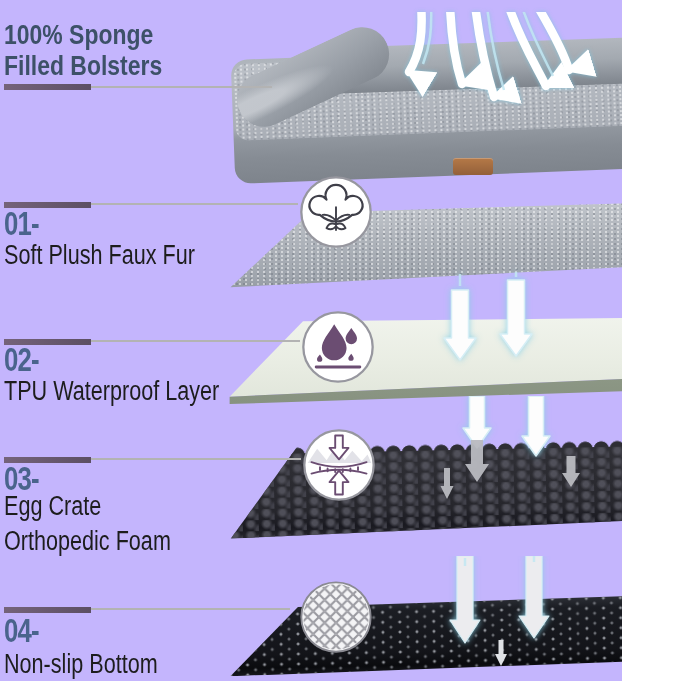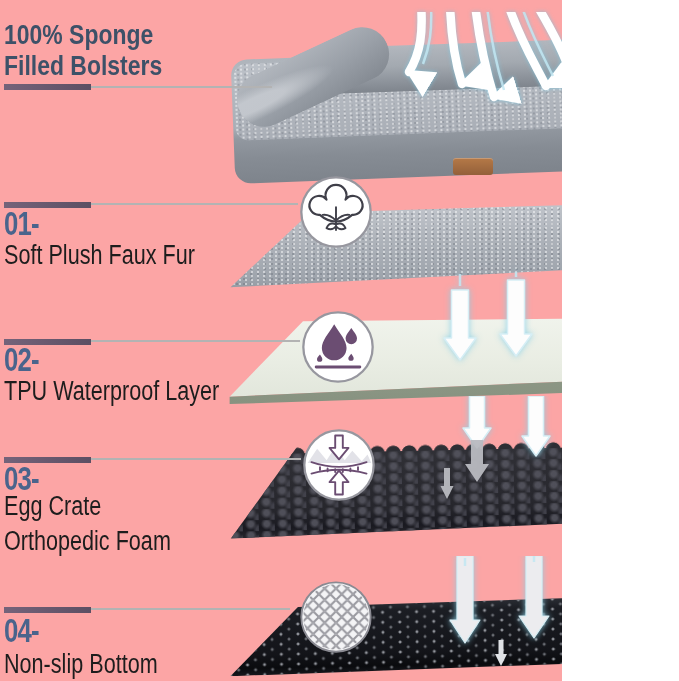--- a/index.html
+++ b/index.html
@@ -1,17 +1,17 @@
 <!DOCTYPE html>
 <html><head>
 <meta charset="utf-8">
 <style>
   html,body{margin:0;padding:0;background:#fff;}
   .canvas{
-    position:relative;width:562px;height:681px;background:#fca5a5;overflow:hidden;
+    position:relative;width:622px;height:681px;background:#c4b5fd;overflow:hidden;
     font-family:"Liberation Sans", sans-serif;color:#1d1d1d;
   }
   .abs{position:absolute;}
 
   
   .hdr-title{left:4px;top:20px;font-size:27px;font-weight:bold;line-height:31px;
     color:#3d5168;transform:scaleX(.85);transform-origin:left top;white-space:nowrap;z-index:6;}
   .accent-bar{height:6px;background:linear-gradient(90deg,#75637a,#5c4f63);z-index:6;}
   .pointer-line{height:2px;background:#b3b3b3;z-index:6;}
   .sec-number{font-size:33px;font-weight:bold;letter-spacing:-1px;color:#4a648c;

